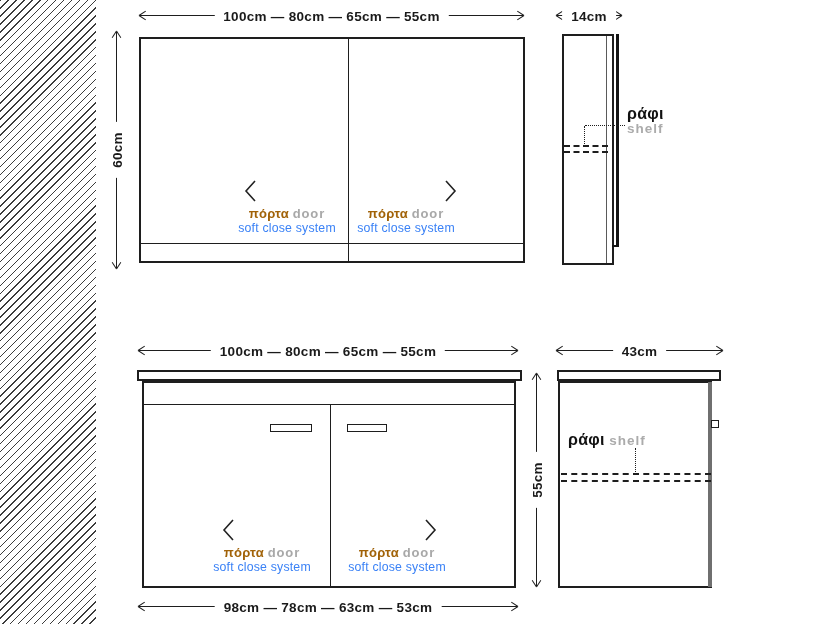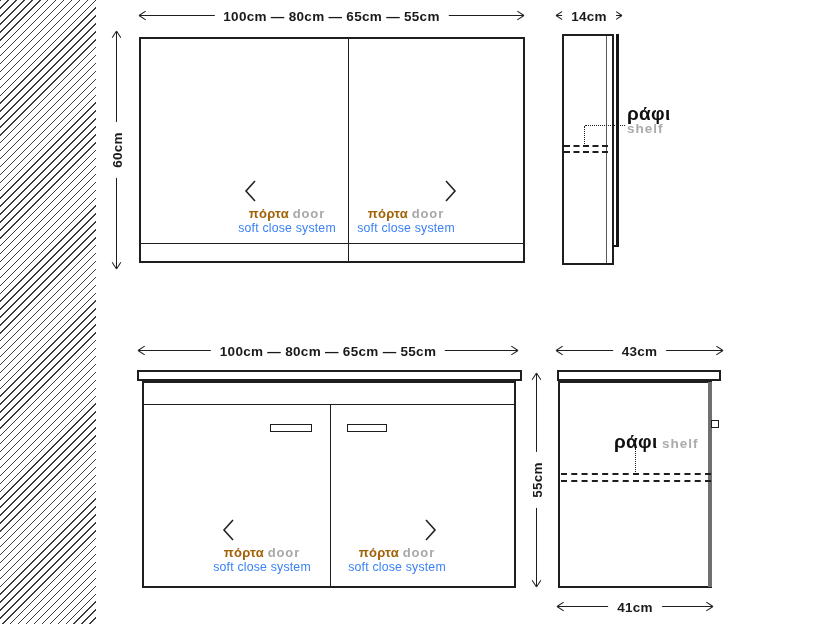--- a/index.html
+++ b/index.html
@@ -55,21 +55,21 @@
   .thin  { border-color:#5a5a5a; border-left-width:1px; }
 
   .door-label { position:absolute; width:120px; text-align:center; line-height:14px; }
   .door-label .l1 { font-size:13px; letter-spacing:.2px; }
   .door-label .gr { font-weight:bold; color:#a16207; }
   .door-label .en { font-weight:bold; color:#a8a8a8; letter-spacing:.9px; }
   .door-label .l2 { font-size:12.3px; color:#3b82f6; letter-spacing:.2px; }
 
   .chev { position:absolute; }
 
-  .shelf-gr { font-size:19px; font-weight:bold; color:#111; letter-spacing:.3px; }
+  .shelf-gr { font-size:16px; font-weight:bold; color:#111; letter-spacing:.3px; }
   .shelf-en { font-size:13.5px; font-weight:bold; color:#ababab; letter-spacing:1px; }
 
   .dash { position:absolute; height:0; border-top:2px dashed #1e1e1e; }
   .doth { position:absolute; height:0; border-top:1.8px dotted #1e1e1e; }
   .dotv { position:absolute; width:0; border-left:1.8px dotted #1e1e1e; }
 
   .solid { position:absolute; background:#141414; }
   .graypanel { position:absolute; background:#6f6f6f; }
   .knob { position:absolute; background:#fff; border:1.8px solid #1e1e1e; box-sizing:border-box; }
 </style>
@@ -165,48 +165,48 @@
 
     <svg class="chev" style="left:280px; top:135px;" width="13" height="24">
       <polyline points="2,2 11,12 2,22" fill="none" stroke="#222" stroke-width="1.6"></polyline>
     </svg>
     <div class="door-label" style="left:193px; top:163px;">
       <div class="l1"><span class="gr">πόρτα</span> <span class="en">door</span></div>
       <div class="l2">soft close system</div>
     </div>
   </div>
 
+  <div class="dimh" style="left:138px; top:599px; width:380px;">
+    <div class="ln"></div>
+    <div class="ah l"></div>
+    <div class="ah r"></div>
+    <span class="txt">98cm — 78cm — 63cm — 53cm</span>
+  </div>
 
   <div class="dimv" style="left:529px; top:373px; height:214px;">
     <div class="ln"></div>
     <div class="av u"></div>
     <div class="av d"></div>
     <span class="txt">55cm</span>
   </div>
 
   <div class="dimh" style="left:556px; top:343px; width:167px;">
     <div class="ln"></div>
     <div class="ah l"></div>
     <div class="ah r"></div>
     <span class="txt">43cm</span>
   </div>
 
   <div class="box" style="left:557px; top:370px; width:164px; height:11px;"></div>
   <div class="box" style="left:558px; top:381px; width:154px; height:207px;"></div>
   <div class="graypanel" style="left:708px; top:382px; width:4px; height:205px;"></div>
   <div class="knob" style="left:711px; top:420px; width:8px; height:8px;"></div>
 
-  <div style="position:absolute; left:614px; top:431px; white-space:nowrap;">
+  <div style="position:absolute; left:568px; top:431px; white-space:nowrap;">
     <span class="shelf-gr">ράφι</span>
     <span class="shelf-en">shelf</span>
   </div>
   <div class="dotv" style="left:635px; top:448px; height:26px;"></div>
   <div class="dash" style="left:561px; top:473px; width:150px;"></div>
   <div class="dash" style="left:561px; top:480px; width:150px;"></div>
 
-  <div class="dimh" style="left:557px; top:599px; width:156px;">
-    <div class="ln"></div>
-    <div class="ah l"></div>
-    <div class="ah r"></div>
-    <span class="txt">41cm</span>
-  </div>
 
 </div>
 
 </body></html>

